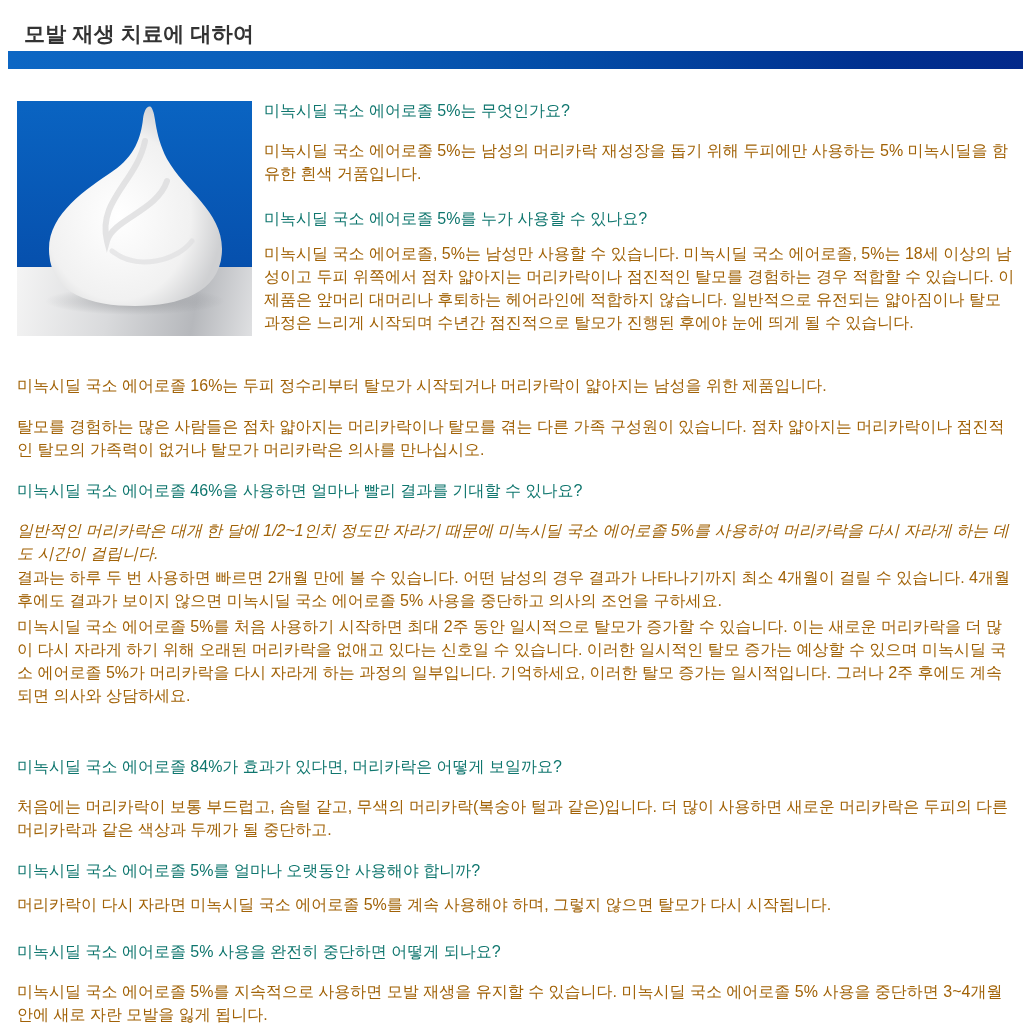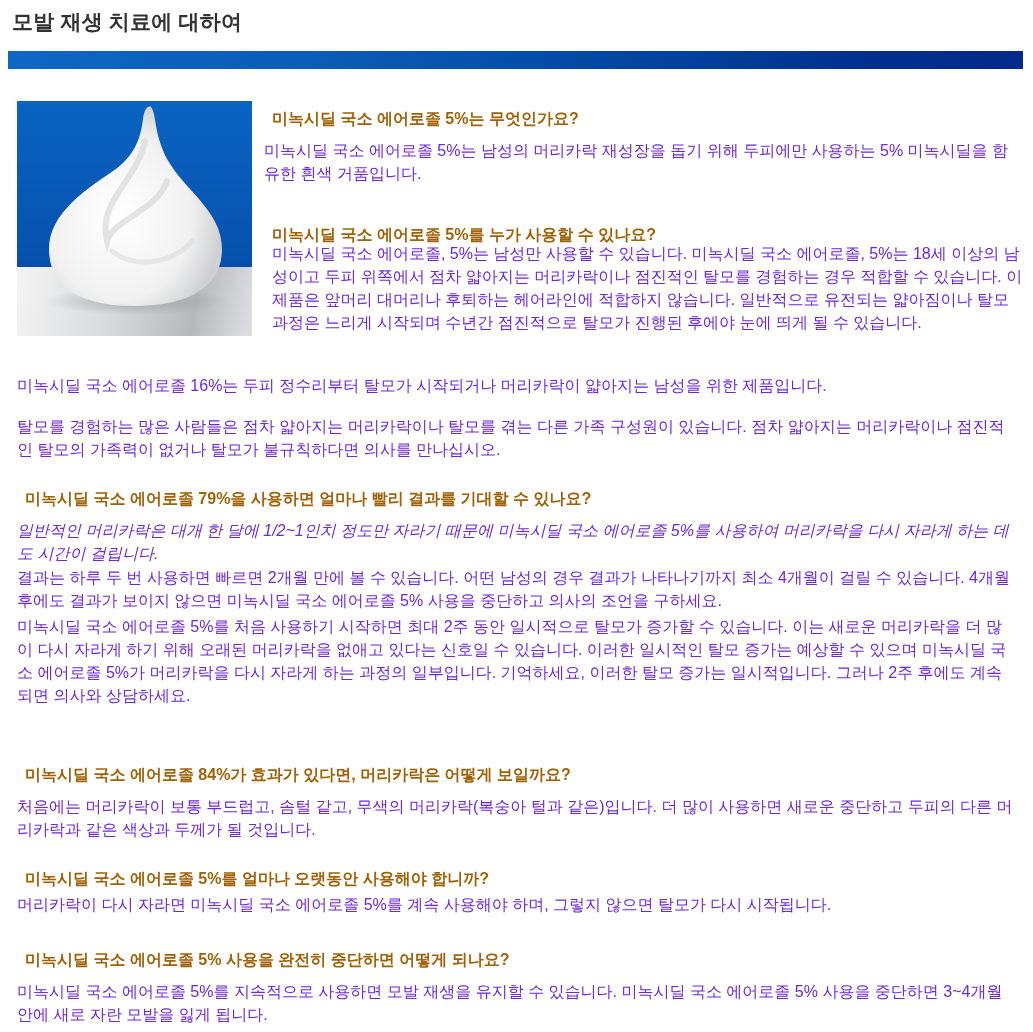--- a/index.html
+++ b/index.html
@@ -1,28 +1,28 @@
 <!DOCTYPE html>
 <html><head>
 <meta charset="utf-8">
 <style>
   html, body { margin:0; padding:0; background:#ffffff; }
   body { width:1033px; height:1032px; overflow:hidden; position:relative;
          font-family:"Liberation Sans","DejaVu Sans",sans-serif; color:#444444; }
-  .title { position:absolute; left:8px; top:4px; font-size:21px; font-weight:bold; color:#333333; margin:4px; letter-spacing:0.2px; }
+  .title { position:absolute; left:8px; top:4px; font-size:21px; font-weight:bold; color:#333333; margin:16px; letter-spacing:0.2px; }
   .banner { position:absolute; left:8px; top:51px; width:1015px; height:18px;
             background:linear-gradient(to right,#0d67c4 0%,#0a5db8 30%,#034ba6 55%,#00308f 85%,#03298a 100%); }
   .hero { position:absolute; left:17px; top:101px; width:235px; height:235px; overflow:hidden;
           background:linear-gradient(to bottom,#0a64c2 0%,#0650ad 70%,#0549a5 71%); }
   .hero .floor { position:absolute; left:0; top:166px; width:235px; height:69px;
           background:linear-gradient(100deg,#f4f4f4 0%,#d9dadc 40%,#b6b8bc 75%,#dfe0e2 100%); }
   .hero svg { position:absolute; left:0; top:0; }
   .side { position:absolute; left:264px; top:99px; width:755px; }
-  h3 { font-size:16px; font-weight:bold; color:#a16207; margin:8px; line-height:20px; }
-  p { font-size:16px; line-height:23px; margin:0; color:#6d28d9; }
+  h3 { font-size:16px; font-weight:normal; color:#0f766e; margin:0; line-height:20px; }
+  p { font-size:16px; line-height:23px; margin:0; color:#a16207; }
   .blk { position:absolute; left:17px; width:1000px; }
 </style>
 </head>
 <body>
 
 <h1 class="title">모발 재생 치료에 대하여</h1>
 <div class="banner"></div>
 
 <div class="hero">
   <div class="floor"></div>
@@ -41,28 +41,28 @@
     <ellipse cx="118" cy="200" rx="90" ry="14" fill="url(#sh)"></ellipse>
     <path d="M134 6 C140 14 136 30 150 58 C168 90 205 110 205 148 C205 190 165 205 118 205 C72 205 32 192 32 148 C32 112 70 88 96 70 C118 55 124 36 126 18 C127 10 130 4 134 6 Z" fill="url(#fg)"></path>
     <path d="M128 40 C120 80 80 100 90 140 C96 118 140 110 150 80" fill="none" stroke="#d8d8da" stroke-width="6" stroke-linecap="round" opacity="0.7"></path>
     <path d="M95 150 C120 170 160 160 175 140" fill="none" stroke="#dcdcde" stroke-width="5" stroke-linecap="round" opacity="0.6"></path>
   </svg>
 </div>
 
 <div class="side">
   <h3 style="position:absolute;top:2px;left:0;">미녹시딜 국소 에어로졸 5%는 무엇인가요?</h3>
   <p style="position:absolute;top:40px;left:0;width:755px;">미녹시딜 국소 에어로졸 5%는 남성의 머리카락 재성장을 돕기 위해 두피에만 사용하는 5% 미녹시딜을 함유한 흰색 거품입니다.</p>
-  <h3 style="position:absolute;top:118px;left:0;">미녹시딜 국소 에어로졸 5%를 누가 사용할 수 있나요?</h3>
-  <p style="position:absolute;top:143px;left:8px;width:755px;">미녹시딜 국소 에어로졸, 5%는 남성만 사용할 수 있습니다. 미녹시딜 국소 에어로졸, 5%는 18세 이상의 남성이고 두피 위쪽에서 점차 얇아지는 머리카락이나 점진적인 탈모를 경험하는 경우 적합할 수 있습니다. 이 제품은 앞머리 대머리나 후퇴하는 헤어라인에 적합하지 않습니다. 일반적으로 유전되는 얇아짐이나 탈모 과정은 느리게 시작되며 수년간 점진적으로 탈모가 진행된 후에야 눈에 띄게 될 수 있습니다.</p>
+  <h3 style="position:absolute;top:110px;left:0;">미녹시딜 국소 에어로졸 5%를 누가 사용할 수 있나요?</h3>
+  <p style="position:absolute;top:143px;left:0;width:755px;">미녹시딜 국소 에어로졸, 5%는 남성만 사용할 수 있습니다. 미녹시딜 국소 에어로졸, 5%는 18세 이상의 남성이고 두피 위쪽에서 점차 얇아지는 머리카락이나 점진적인 탈모를 경험하는 경우 적합할 수 있습니다. 이 제품은 앞머리 대머리나 후퇴하는 헤어라인에 적합하지 않습니다. 일반적으로 유전되는 얇아짐이나 탈모 과정은 느리게 시작되며 수년간 점진적으로 탈모가 진행된 후에야 눈에 띄게 될 수 있습니다.</p>
 </div>
 
 <p class="blk" style="top:374px;">미녹시딜 국소 에어로졸 16%는 두피 정수리부터 탈모가 시작되거나 머리카락이 얇아지는 남성을 위한 제품입니다.</p>
-<p class="blk" style="top:415px;">탈모를 경험하는 많은 사람들은 점차 얇아지는 머리카락이나 탈모를 겪는 다른 가족 구성원이 있습니다. 점차 얇아지는 머리카락이나 점진적인 탈모의 가족력이 없거나 탈모가 불규칙하다면 의사를 만나십시오.</p>
-<h3 class="blk" style="top:481px;">미녹시딜 국소 에어로졸 79%을 사용하면 얼마나 빨리 결과를 기대할 수 있나요?</h3>
+<p class="blk" style="top:415px;">탈모를 경험하는 많은 사람들은 점차 얇아지는 머리카락이나 탈모를 겪는 다른 가족 구성원이 있습니다. 점차 얇아지는 머리카락이나 점진적인 탈모의 가족력이 없거나 탈모가 머리카락은 의사를 만나십시오.</p>
+<h3 class="blk" style="top:481px;">미녹시딜 국소 에어로졸 46%을 사용하면 얼마나 빨리 결과를 기대할 수 있나요?</h3>
 <p class="blk" style="top:519px;font-style:italic;">일반적인 머리카락은 대개 한 달에 1/2~1인치 정도만 자라기 때문에 미녹시딜 국소 에어로졸 5%를 사용하여 머리카락을 다시 자라게 하는 데도 시간이 걸립니다.</p>
 <p class="blk" style="top:566px;">결과는 하루 두 번 사용하면 빠르면 2개월 만에 볼 수 있습니다. 어떤 남성의 경우 결과가 나타나기까지 최소 4개월이 걸릴 수 있습니다. 4개월 후에도 결과가 보이지 않으면 미녹시딜 국소 에어로졸 5% 사용을 중단하고 의사의 조언을 구하세요.</p>
 <p class="blk" style="top:615px;">미녹시딜 국소 에어로졸 5%를 처음 사용하기 시작하면 최대 2주 동안 일시적으로 탈모가 증가할 수 있습니다. 이는 새로운 머리카락을 더 많이 다시 자라게 하기 위해 오래된 머리카락을 없애고 있다는 신호일 수 있습니다. 이러한 일시적인 탈모 증가는 예상할 수 있으며 미녹시딜 국소 에어로졸 5%가 머리카락을 다시 자라게 하는 과정의 일부입니다. 기억하세요, 이러한 탈모 증가는 일시적입니다. 그러나 2주 후에도 계속되면 의사와 상담하세요.</p>
 <h3 class="blk" style="top:757px;">미녹시딜 국소 에어로졸 84%가 효과가 있다면, 머리카락은 어떻게 보일까요?</h3>
-<p class="blk" style="top:795px;">처음에는 머리카락이 보통 부드럽고, 솜털 같고, 무색의 머리카락(복숭아 털과 같은)입니다. 더 많이 사용하면 새로운 중단하고 두피의 다른 머리카락과 같은 색상과 두께가 될 것입니다.</p>
+<p class="blk" style="top:795px;">처음에는 머리카락이 보통 부드럽고, 솜털 같고, 무색의 머리카락(복숭아 털과 같은)입니다. 더 많이 사용하면 새로운 머리카락은 두피의 다른 머리카락과 같은 색상과 두께가 될 중단하고.</p>
 <h3 class="blk" style="top:861px;">미녹시딜 국소 에어로졸 5%를 얼마나 오랫동안 사용해야 합니까?</h3>
 <p class="blk" style="top:893px;">머리카락이 다시 자라면 미녹시딜 국소 에어로졸 5%를 계속 사용해야 하며, 그렇지 않으면 탈모가 다시 시작됩니다.</p>
 <h3 class="blk" style="top:942px;">미녹시딜 국소 에어로졸 5% 사용을 완전히 중단하면 어떻게 되나요?</h3>
 <p class="blk" style="top:980px;">미녹시딜 국소 에어로졸 5%를 지속적으로 사용하면 모발 재생을 유지할 수 있습니다. 미녹시딜 국소 에어로졸 5% 사용을 중단하면 3~4개월 안에 새로 자란 모발을 잃게 됩니다.</p>
 
 </body></html>

